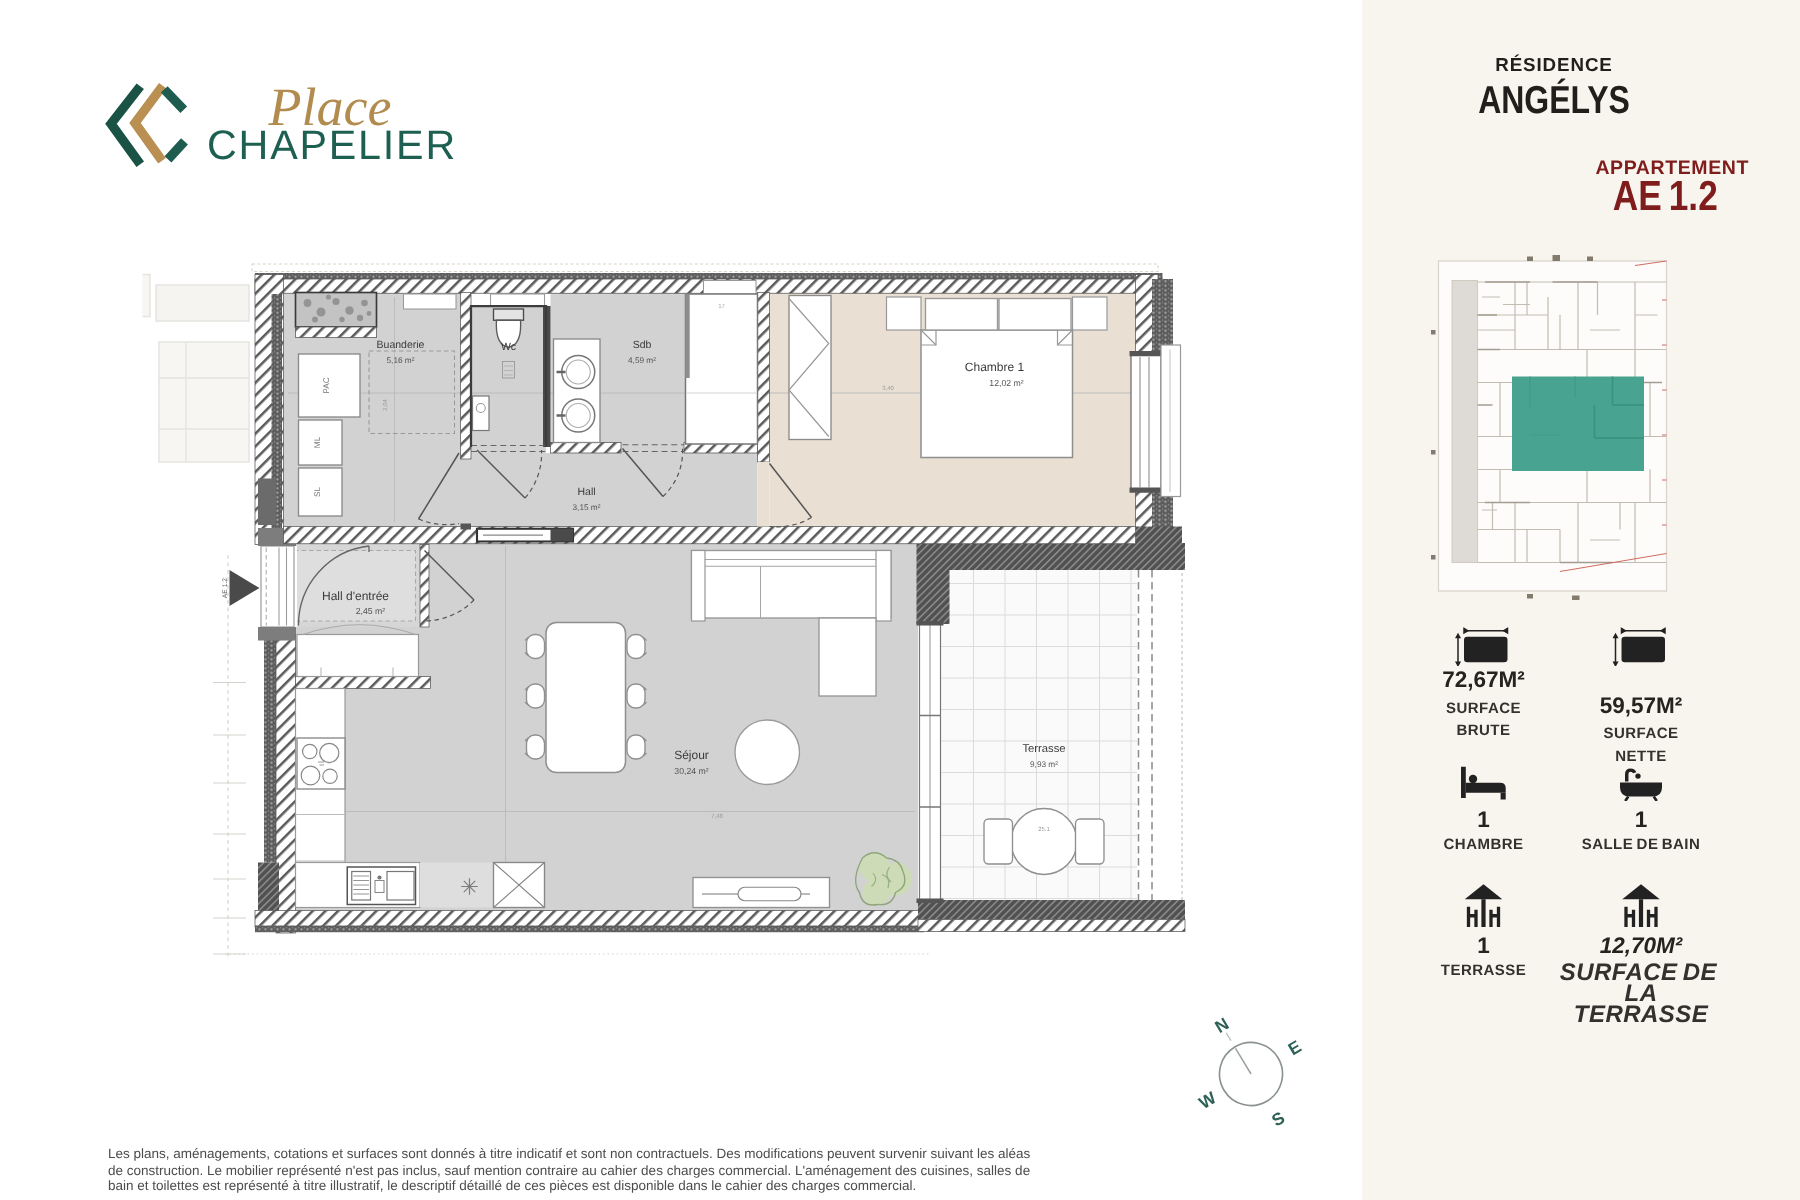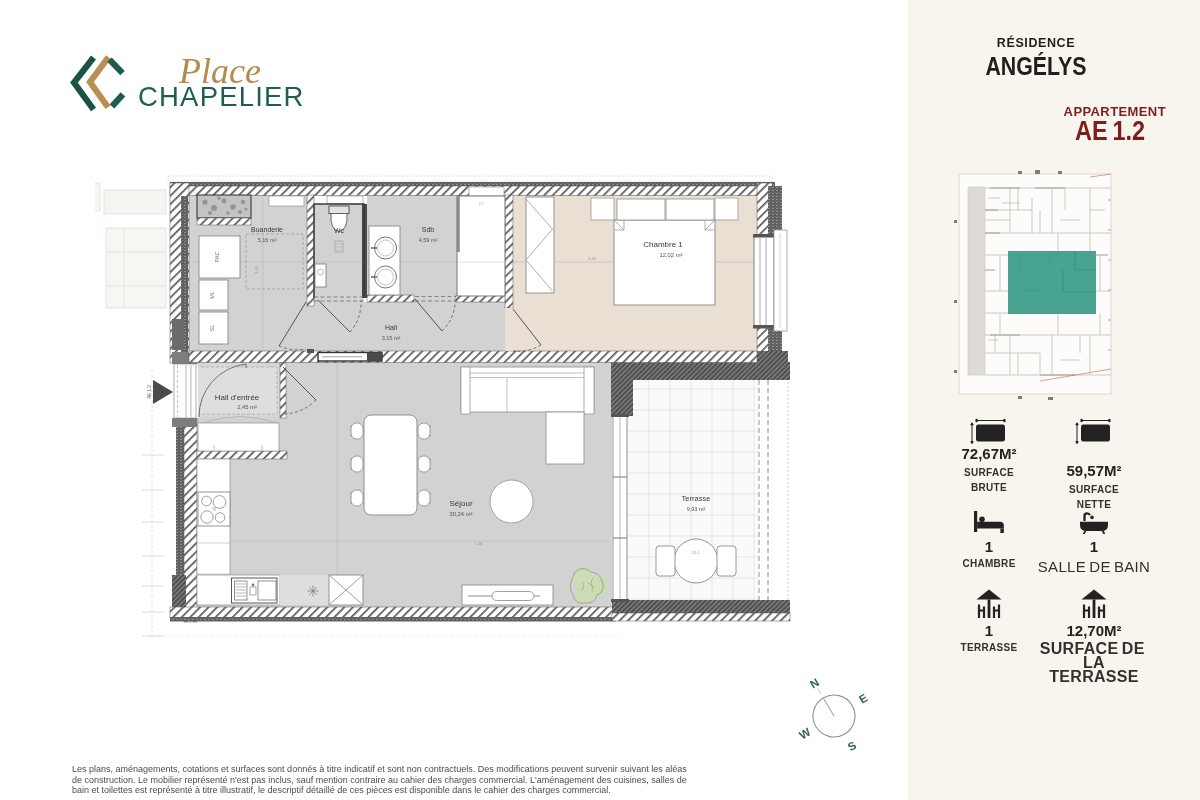--- a/index.html
+++ b/index.html
@@ -112,37 +112,37 @@
 </div>
 
 <div class="abs" style="left:1034px;top:511px;width:120px;text-align:center;color:#25231f;">
   <svg width="30" height="23" viewBox="0 0 30 23" style="display:block;margin:0 auto;">
     <path d="M5.5 10 V5 Q5.5 2.4 8 2.4 Q10.2 2.4 10.8 4.2" fill="none" stroke="#222" stroke-width="2.3"></path>
     <circle cx="13" cy="6.4" r="1.8" fill="#222"></circle>
     <path d="M1 10.7 H29 V14 Q29 20 22.5 20 H7.5 Q1 20 1 14 Z" fill="#222"></path>
     <path d="M6.5 20 L4.5 23 M23.5 20 L25.5 23" stroke="#222" stroke-width="1.8"></path>
   </svg>
   <div style="font-size:15px;font-weight:700;margin-top:4px;">1</div>
-  <div style="font-size:15px;font-weight:400;letter-spacing:0.3px;margin-top:3px;color:#33312d;">SALLE DE BAIN</div>
+  <div style="font-size:10px;font-weight:700;letter-spacing:0.3px;margin-top:3px;color:#33312d;">SALLE DE BAIN</div>
 </div>
 
 <div class="abs" style="left:929px;top:589px;width:120px;text-align:center;color:#25231f;">
   <svg width="34" height="31" viewBox="0 0 34 31" style="display:block;margin:0 auto;">
     <path d="M17 0.5 L29.5 10.5 H4.5 Z" fill="#222"></path>
     <rect x="15.6" y="10.5" width="2.8" height="18.5" fill="#222"></rect>
     <g stroke="#222" stroke-width="2.2" fill="none">
         <path d="M7 15.5 V29 M7 21.5 H12 M12 17.5 V29"></path>
         <path d="M27 15.5 V29 M27 21.5 H22 M22 17.5 V29"></path>
       </g>
   </svg>
   <div style="font-size:15px;font-weight:700;margin-top:2px;">1</div>
   <div style="font-size:10px;font-weight:700;letter-spacing:0.3px;margin-top:3px;color:#33312d;">TERRASSE</div>
 </div>
 
-<div class="abs" style="left:1034px;top:589px;width:120px;text-align:center;color:#25231f;">
+<div class="abs" style="left:1034px;top:589px;width:120px;text-align:center;color:#25231f;font-style:italic;">
   <svg width="34" height="31" viewBox="0 0 34 31" style="display:block;margin:0 auto;">
     <path d="M17 0.5 L29.5 10.5 H4.5 Z" fill="#222"></path>
     <rect x="15.6" y="10.5" width="2.8" height="18.5" fill="#222"></rect>
     <g stroke="#222" stroke-width="2.2" fill="none">
         <path d="M7 15.5 V29 M7 21.5 H12 M12 17.5 V29"></path>
         <path d="M27 15.5 V29 M27 21.5 H22 M22 17.5 V29"></path>
       </g>
   </svg>
   <div style="font-size:15px;font-weight:700;margin-top:2px;">12,70M²</div>
   <div style="font-size:16px;font-weight:700;letter-spacing:0.3px;margin-top:3px;line-height:14px;color:#33312d;">SURFACE DE LA<br>TERRASSE</div>

